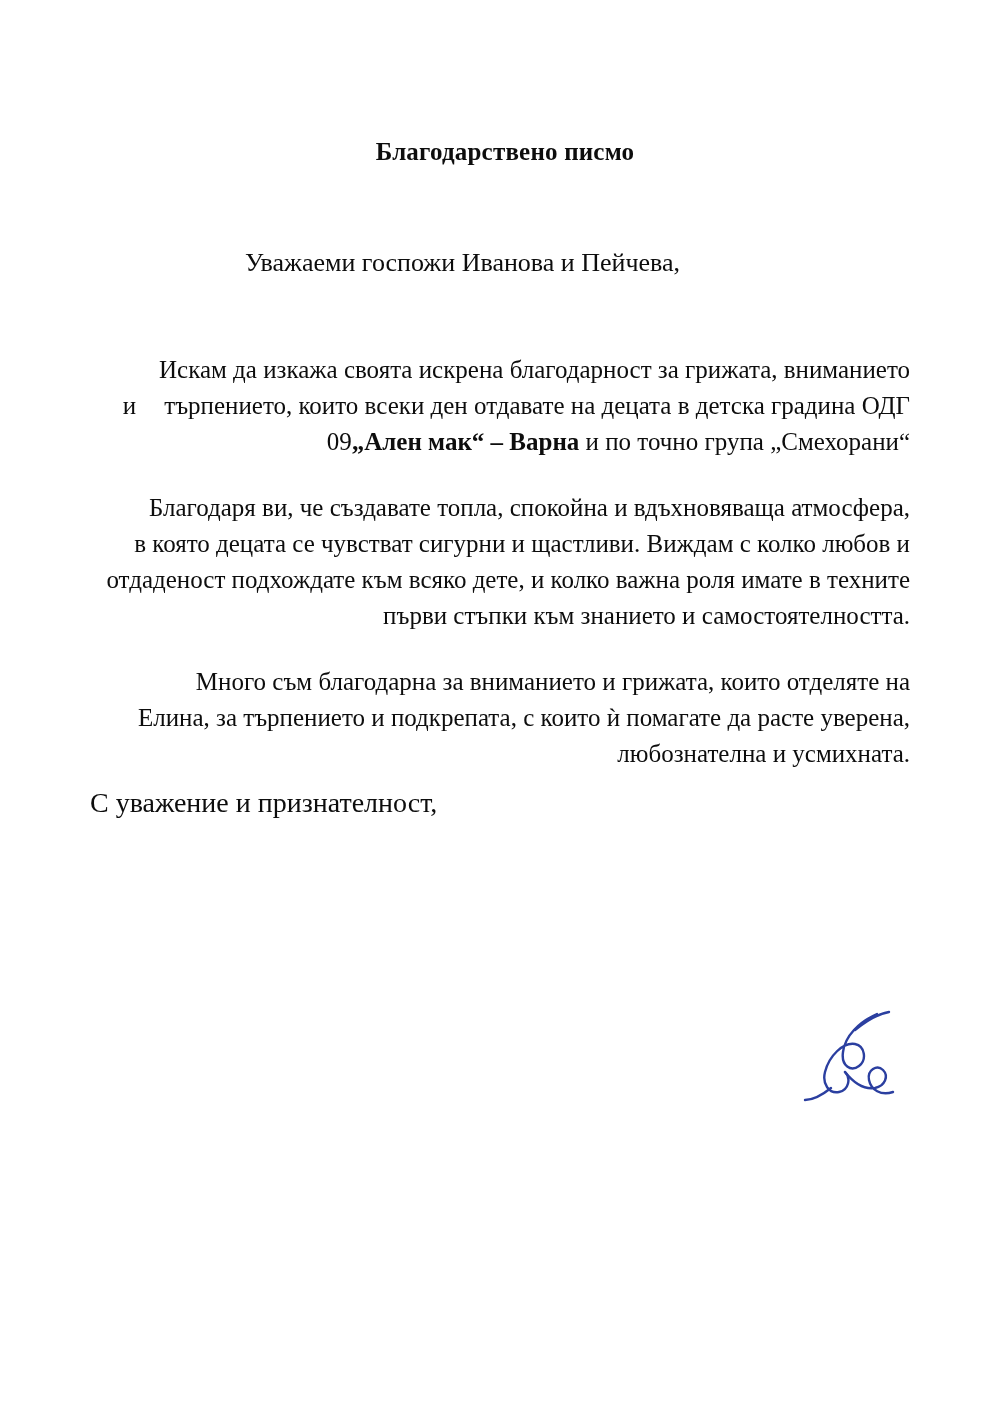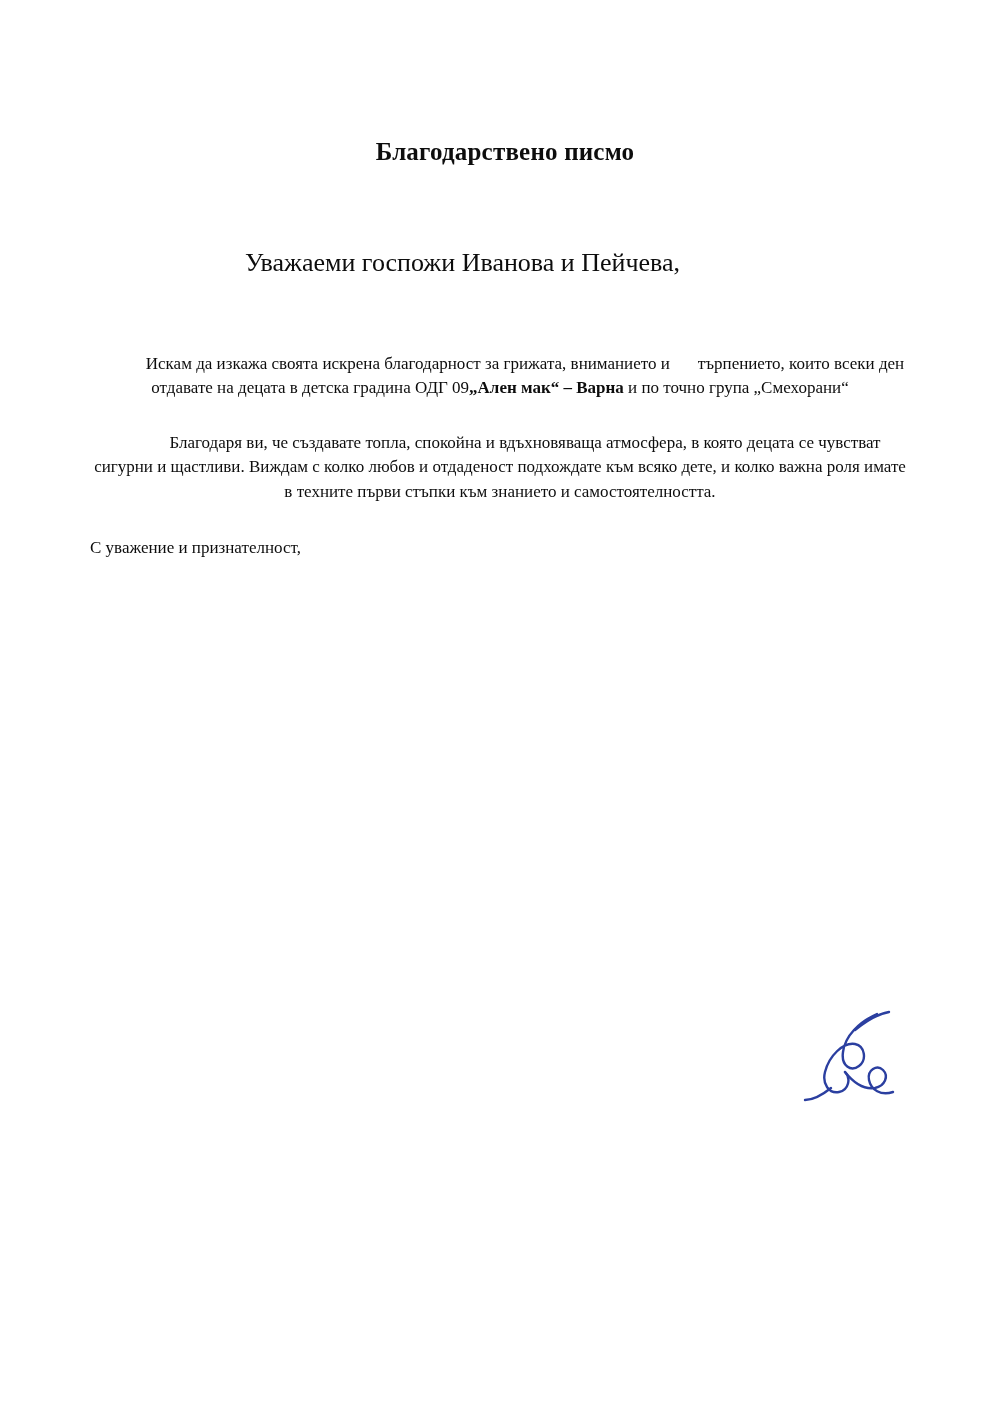--- a/index.html
+++ b/index.html
@@ -34,24 +34,24 @@
     font-size: 25px;
     letter-spacing: .2px;
     padding-left: 10px;
   }
   .salutation {
     margin-top: 82px;
     font-size: 26px;
     padding-left: 155px;
   }
   .para {
-    font-size: 17px;
+    font-size: 25px;
     line-height: 1.44;
     margin-top: 30px;
-    text-align: center;
+    text-align: right;
   }
   .para.first {
     margin-top: 74px;
   }
   .para .indent {
     display: inline-block;
     width: 50px;
   }
   .para .gap {
     display: inline-block;
@@ -66,23 +66,23 @@
     margin-top: 38px;
     line-height: 1.4;
   }
   .heart {
     color: #e8392f;
     font-size: 24px;
     margin-left: 10px;
     vertical-align: -1px;
   }
   .signoff {
-    font-size: 17px;
+    font-size: 28px;
     line-height: 1.36;
-    margin-top: 32px;
+    margin-top: 12px;
   }
   .signoff div {
     white-space: pre;
   }
   .signature {
     position: absolute;
     right: 95px;
     top: 1000px;
     width: 120px;
     height: 110px;
@@ -100,20 +100,23 @@
     <div class="salutation">Уважаеми госпожи Иванова и Пейчева,</div>
 
     <div class="para first">
       <span class="indent"></span><span>Искам да изкажа своята искрена благодарност за грижата, вниманието и</span><span class="gap"></span><span>търпението, които всеки ден отдавате на децата в детска градина ОДГ 09</span><span class="bold">„Ален мак“ – Варна</span><span> и по точно група „Смехорани“</span>
     </div>
 
     <div class="para">
       <span class="indent"></span><span>Благодаря ви, че създавате топла, спокойна и вдъхновяваща атмосфера, в която децата се чувстват сигурни и щастливи. Виждам с колко любов и отдаденост подхождате към всяко дете, и колко важна роля имате в техните първи стъпки към знанието и самостоятелността.</span>
     </div>
 
+    <div class="para">
+      <span class="indent"></span><span>Много съм благодарна за вниманието и грижата, които отделяте на Елина, за търпението и подкрепата, с които ѝ помагате да расте уверена, любознателна и усмихната.</span>
+    </div>
 
 
 
     <div class="signoff">
       <div>С уважение и признателност,</div>
     </div>
 
   </div>
 
   <svg class="signature" viewBox="0 0 120 110">

